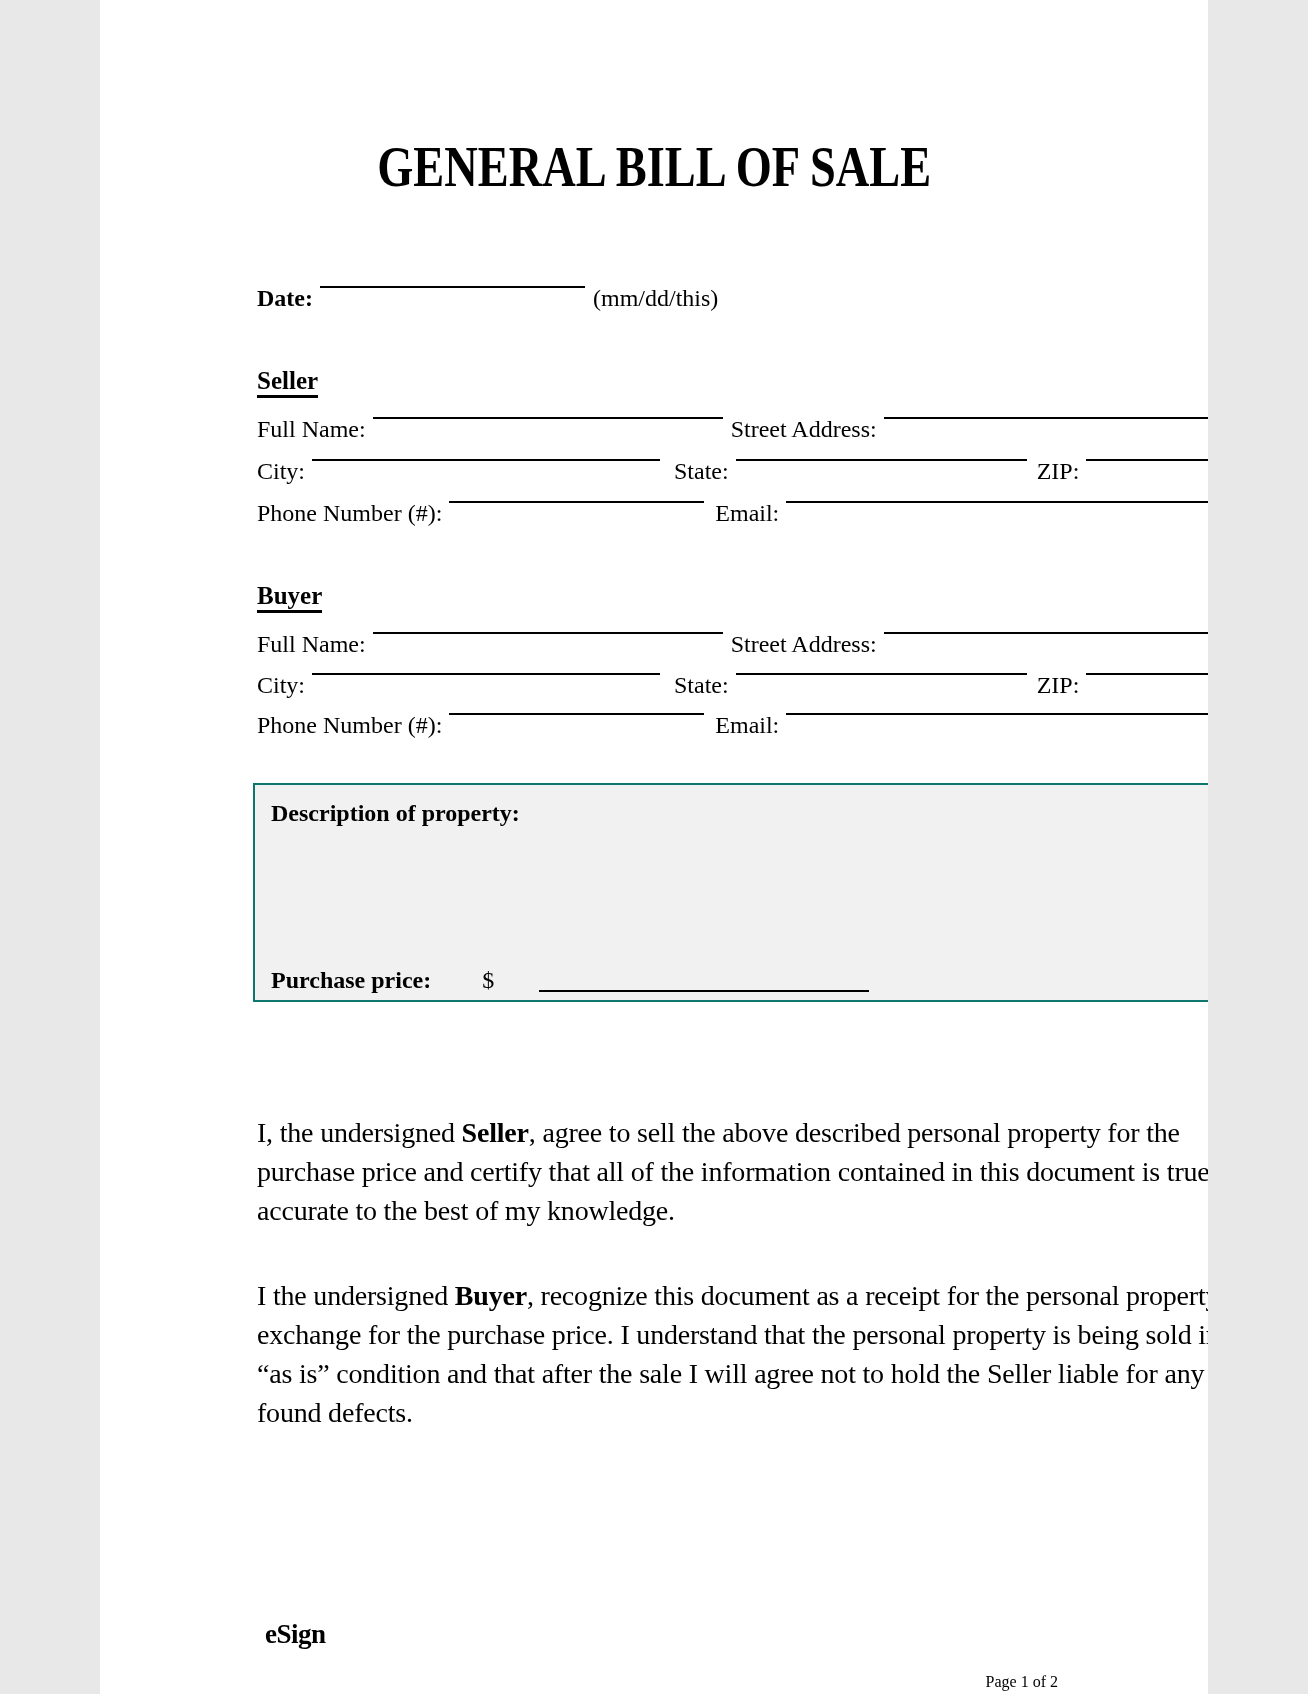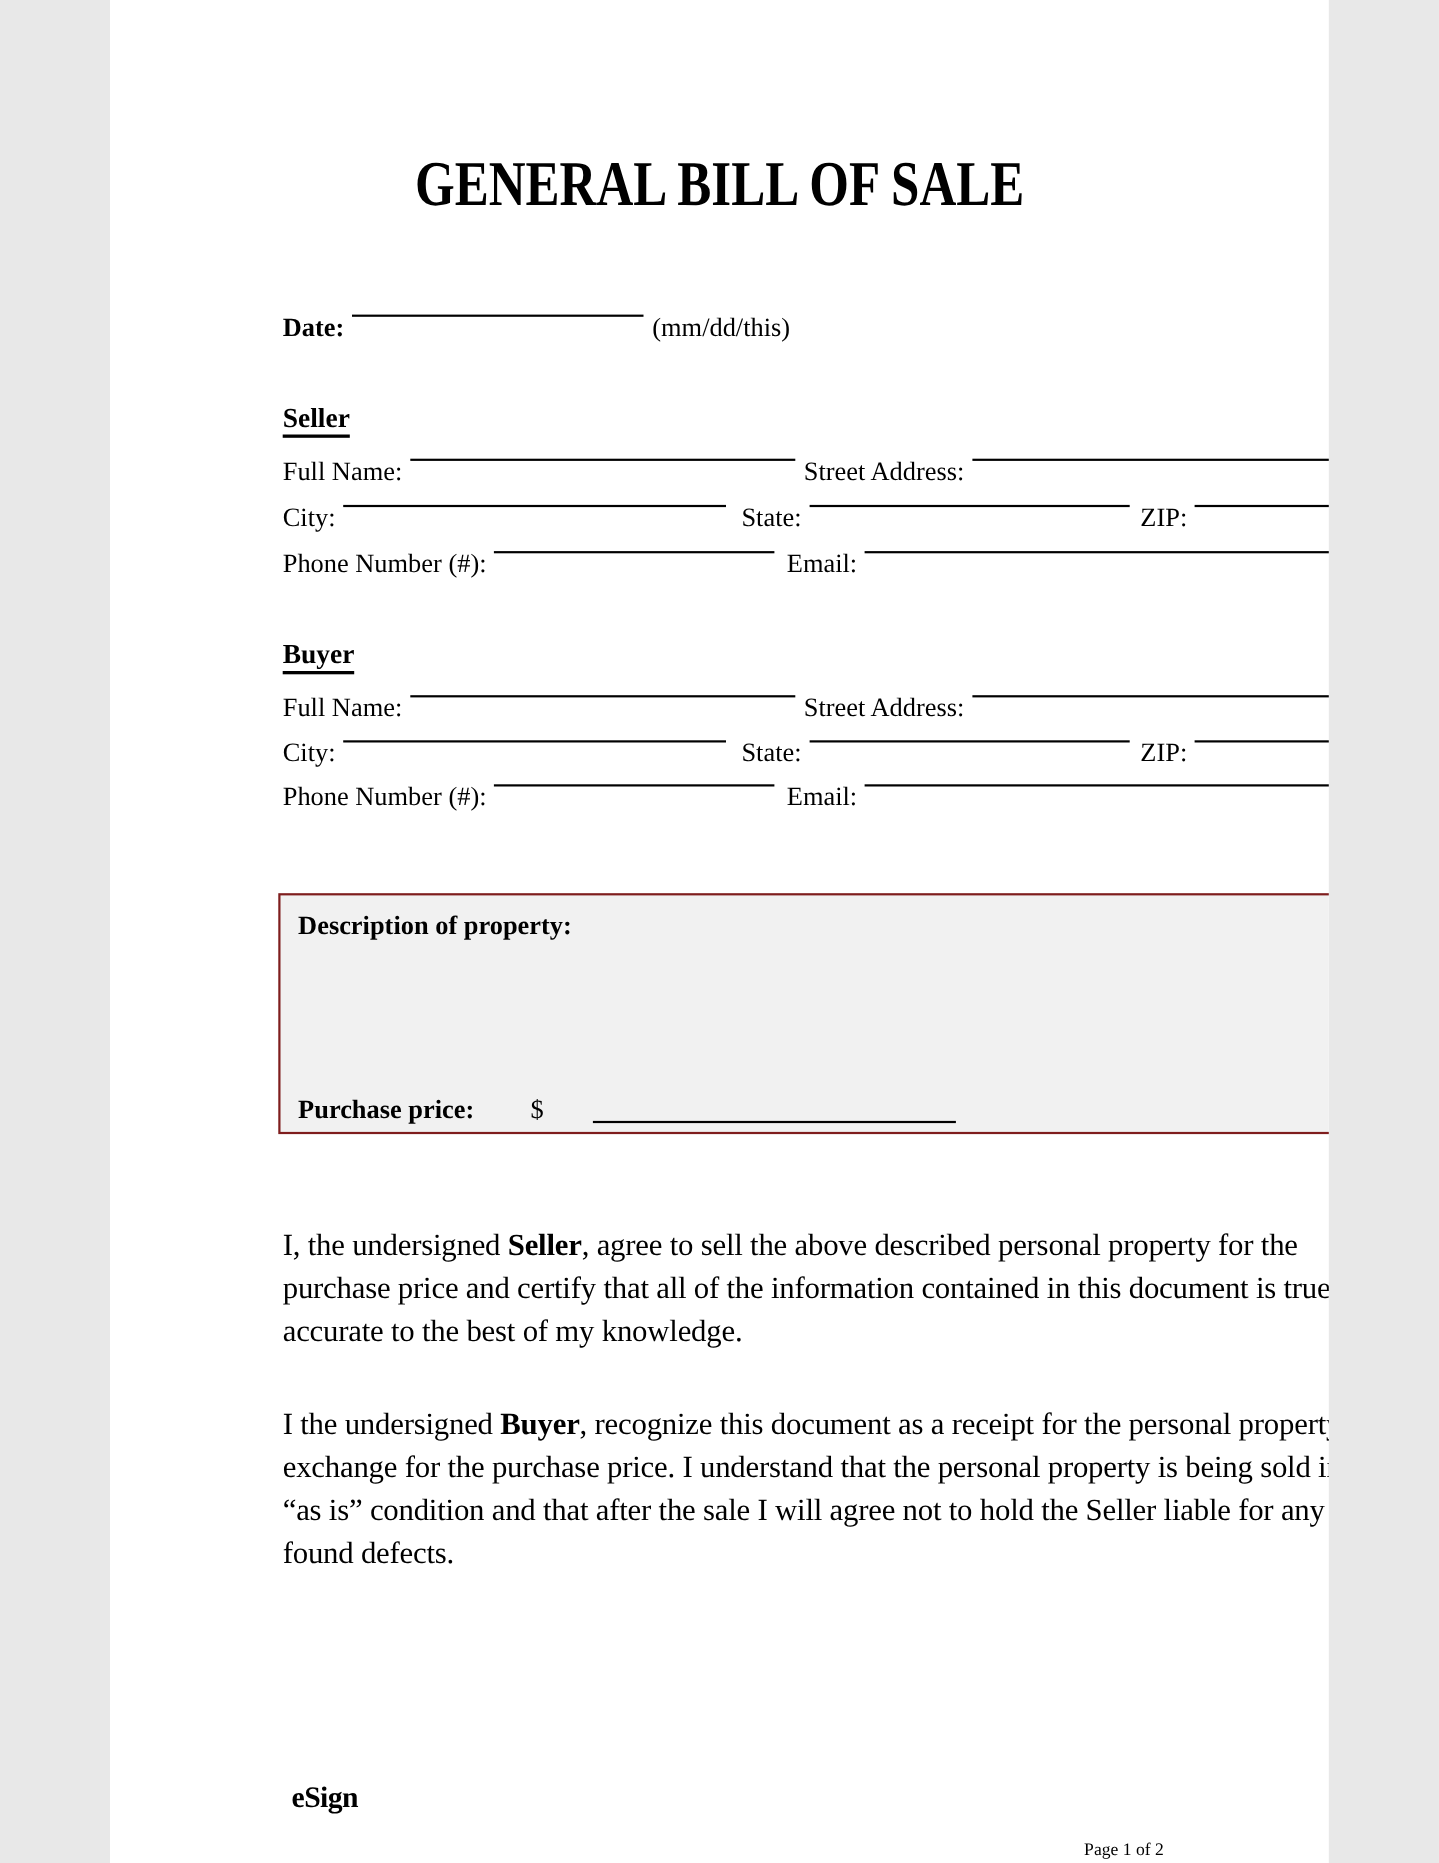--- a/index.html
+++ b/index.html
@@ -16,22 +16,22 @@
   .frow .lbl{line-height:1;font-size:24px;white-space:nowrap;}
   .frow .b{font-weight:bold;}
   .uline{height:0;border-bottom:2px solid #000;margin-left:7px;}
   .uline.grow{flex:1 1 auto;}
   .lbl.after{margin-left:8px;}
   .hint{line-height:1;font-size:24px;margin-left:8px;white-space:nowrap;}
 
   .heading{position:absolute;left:157px;font-size:25px;font-weight:bold;line-height:1;}
   .heading > span{display:inline-block;border-bottom:3px solid #000;padding-bottom:2px;}
 
-  .propbox{position:absolute;left:153px;top:812px;width:1000px;height:215px;
-    background:#f1f1f1;border:2px solid #7f1d1d;}
+  .propbox{position:absolute;left:153px;top:783px;width:1000px;height:215px;
+    background:#f1f1f1;border:2px solid #0f766e;}
   .propbox .desc-label{position:absolute;left:16px;top:14px;font-size:24px;font-weight:bold;line-height:1.2;}
   .propbox .desc-value{position:absolute;left:16px;top:46px;right:16px;bottom:50px;font-size:24px;}
   .propbox .price-row{position:absolute;left:16px;bottom:8px;display:flex;align-items:flex-end;height:30px;gap:44px;}
   .propbox .price-label{font-size:24px;font-weight:bold;line-height:1;white-space:nowrap;}
   .propbox .dollar{font-size:24px;line-height:1;margin-left:7px;}
   .propbox .price-line{width:330px;height:0;border-bottom:2px solid #000;margin-left:1px;}
 
   .para{position:absolute;left:157px;width:1000px;font-size:28px;line-height:39px;
     letter-spacing:-0.2px;text-align:left;}
   .para .b{font-weight:bold;letter-spacing:-0.2px;}

